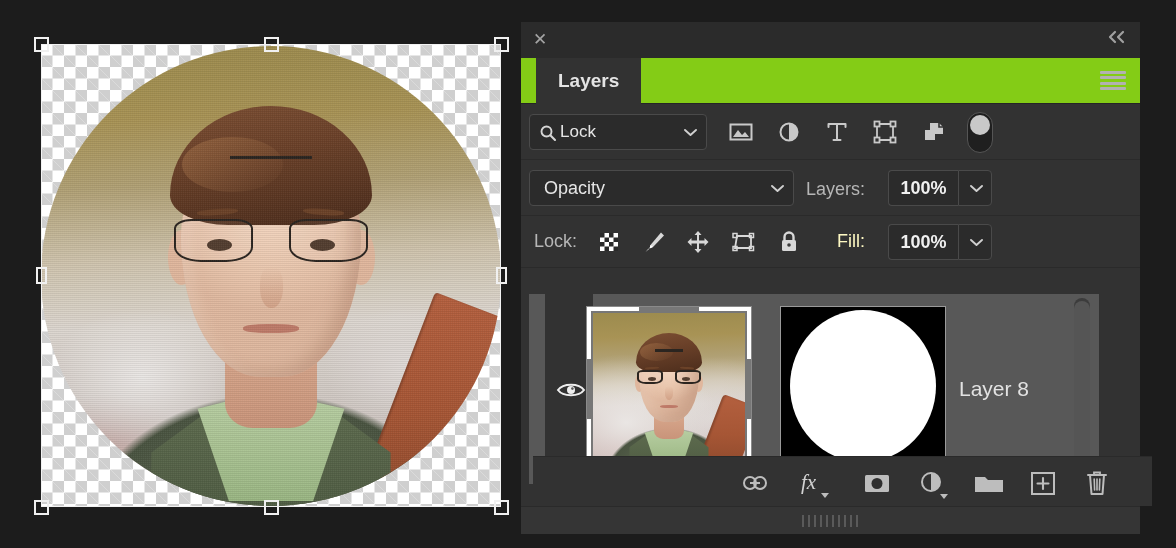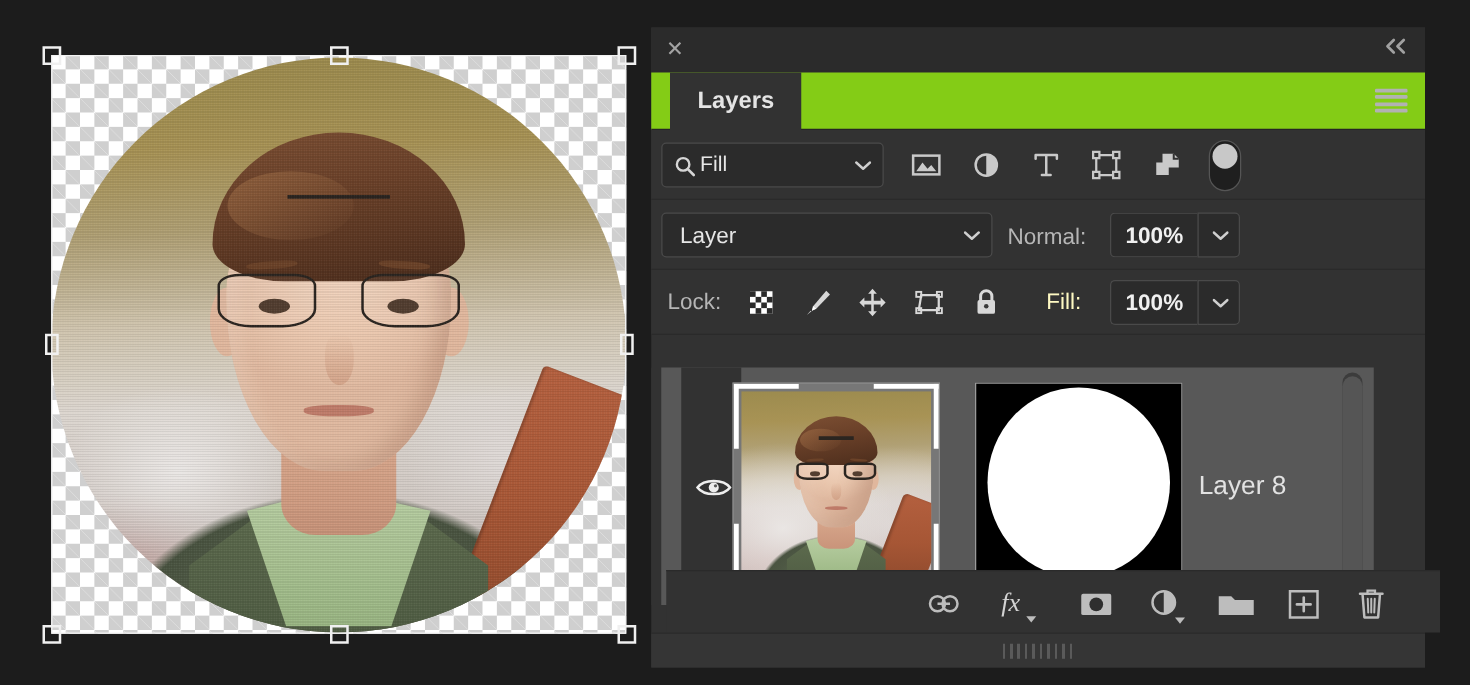--- a/index.html
+++ b/index.html
@@ -283,21 +283,21 @@
     </div>
 
     <div class="panel-row" id="row-filter">
       <div class="ps-select" id="kind-select">
         <span id="kind-search">
           <svg width="18" height="18" viewBox="0 0 18 18" aria-hidden="true">
             <circle cx="7.5" cy="7.5" r="5" fill="none" stroke="#d6d6d6" stroke-width="1.9"></circle>
             <path d="M11.3 11.3 L16 16" stroke="#d6d6d6" stroke-width="2.1" stroke-linecap="round"></path>
           </svg>
         </span>
-        <span>Fill</span>
+        <span>Lock</span>
         <span class="chev">
           <svg width="13" height="8" viewBox="0 0 13 8" aria-hidden="true">
             <path d="M1 1.5 L6.5 6.5 L12 1.5" fill="none" stroke="#cfcfcf" stroke-width="1.9" stroke-linecap="round" stroke-linejoin="round"></path>
           </svg>
         </span>
       </div>
 
       <span class="filter-icon" style="left:205px;">
         <svg width="30" height="30" viewBox="0 0 30 30" aria-hidden="true">
           <rect x="4.5" y="7.5" width="21" height="15" fill="none" stroke="#c9c9c9" stroke-width="2"></rect>
@@ -336,28 +336,28 @@
         </svg>
       </span>
 
       <div id="pixel-toggle" style="left:446px; right:auto;">
         <div class="knob"></div>
       </div>
     </div>
 
     <div class="panel-row" id="row-blend">
       <div class="ps-select" id="blend-select">
-        <span>Layer</span>
+        <span>Opacity</span>
         <span class="chev">
           <svg width="13" height="8" viewBox="0 0 13 8" aria-hidden="true">
             <path d="M1 1.5 L6.5 6.5 L12 1.5" fill="none" stroke="#cfcfcf" stroke-width="1.9" stroke-linecap="round" stroke-linejoin="round"></path>
           </svg>
         </span>
       </div>
-      <span id="opacity-label">Normal:</span>
+      <span id="opacity-label">Layers:</span>
       <div id="opacity-box">
         <span>100%</span>
       </div>
       <div id="opacity-step">
         <span class="chev" style="right:10px;">
           <svg width="13" height="8" viewBox="0 0 13 8" aria-hidden="true">
             <path d="M1 1.5 L6.5 6.5 L12 1.5" fill="none" stroke="#cfcfcf" stroke-width="1.9" stroke-linecap="round" stroke-linejoin="round"></path>
           </svg>
         </span>
       </div>

